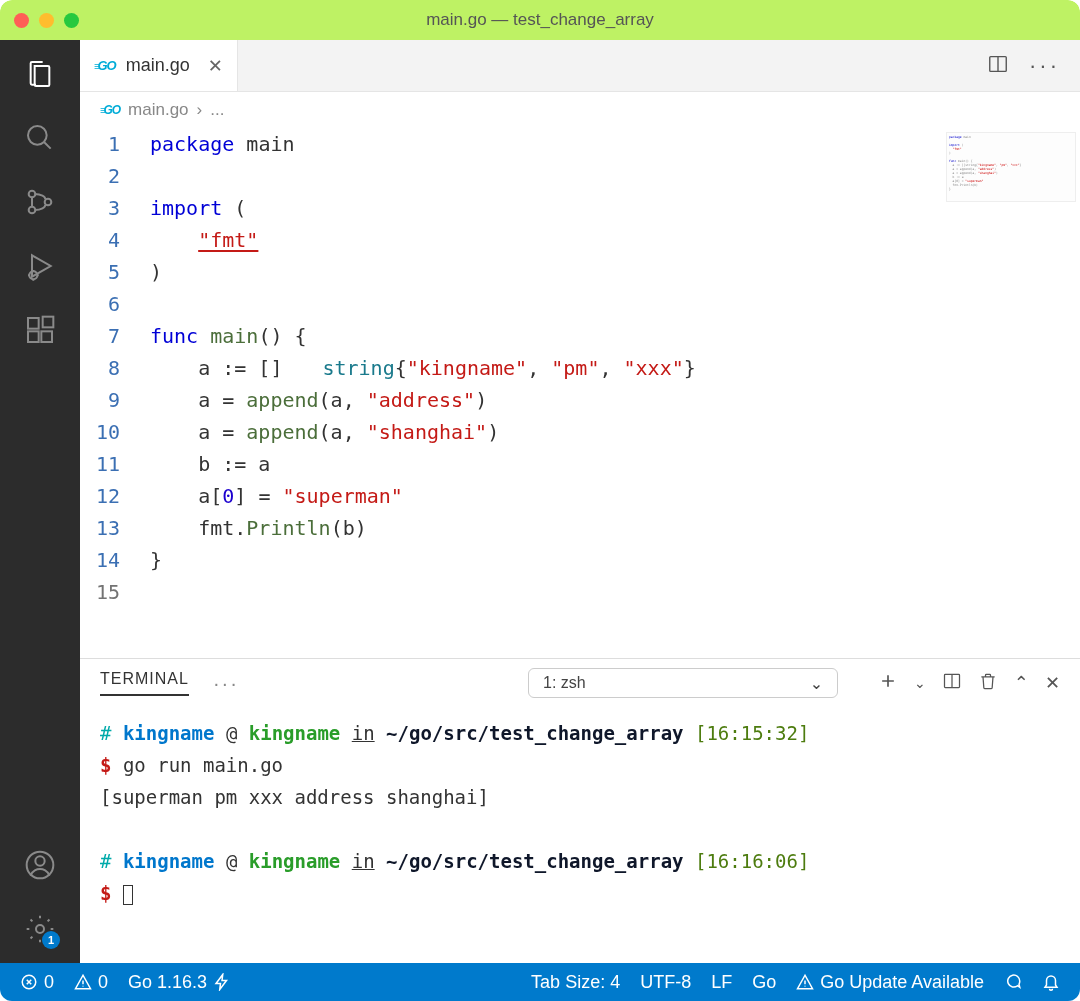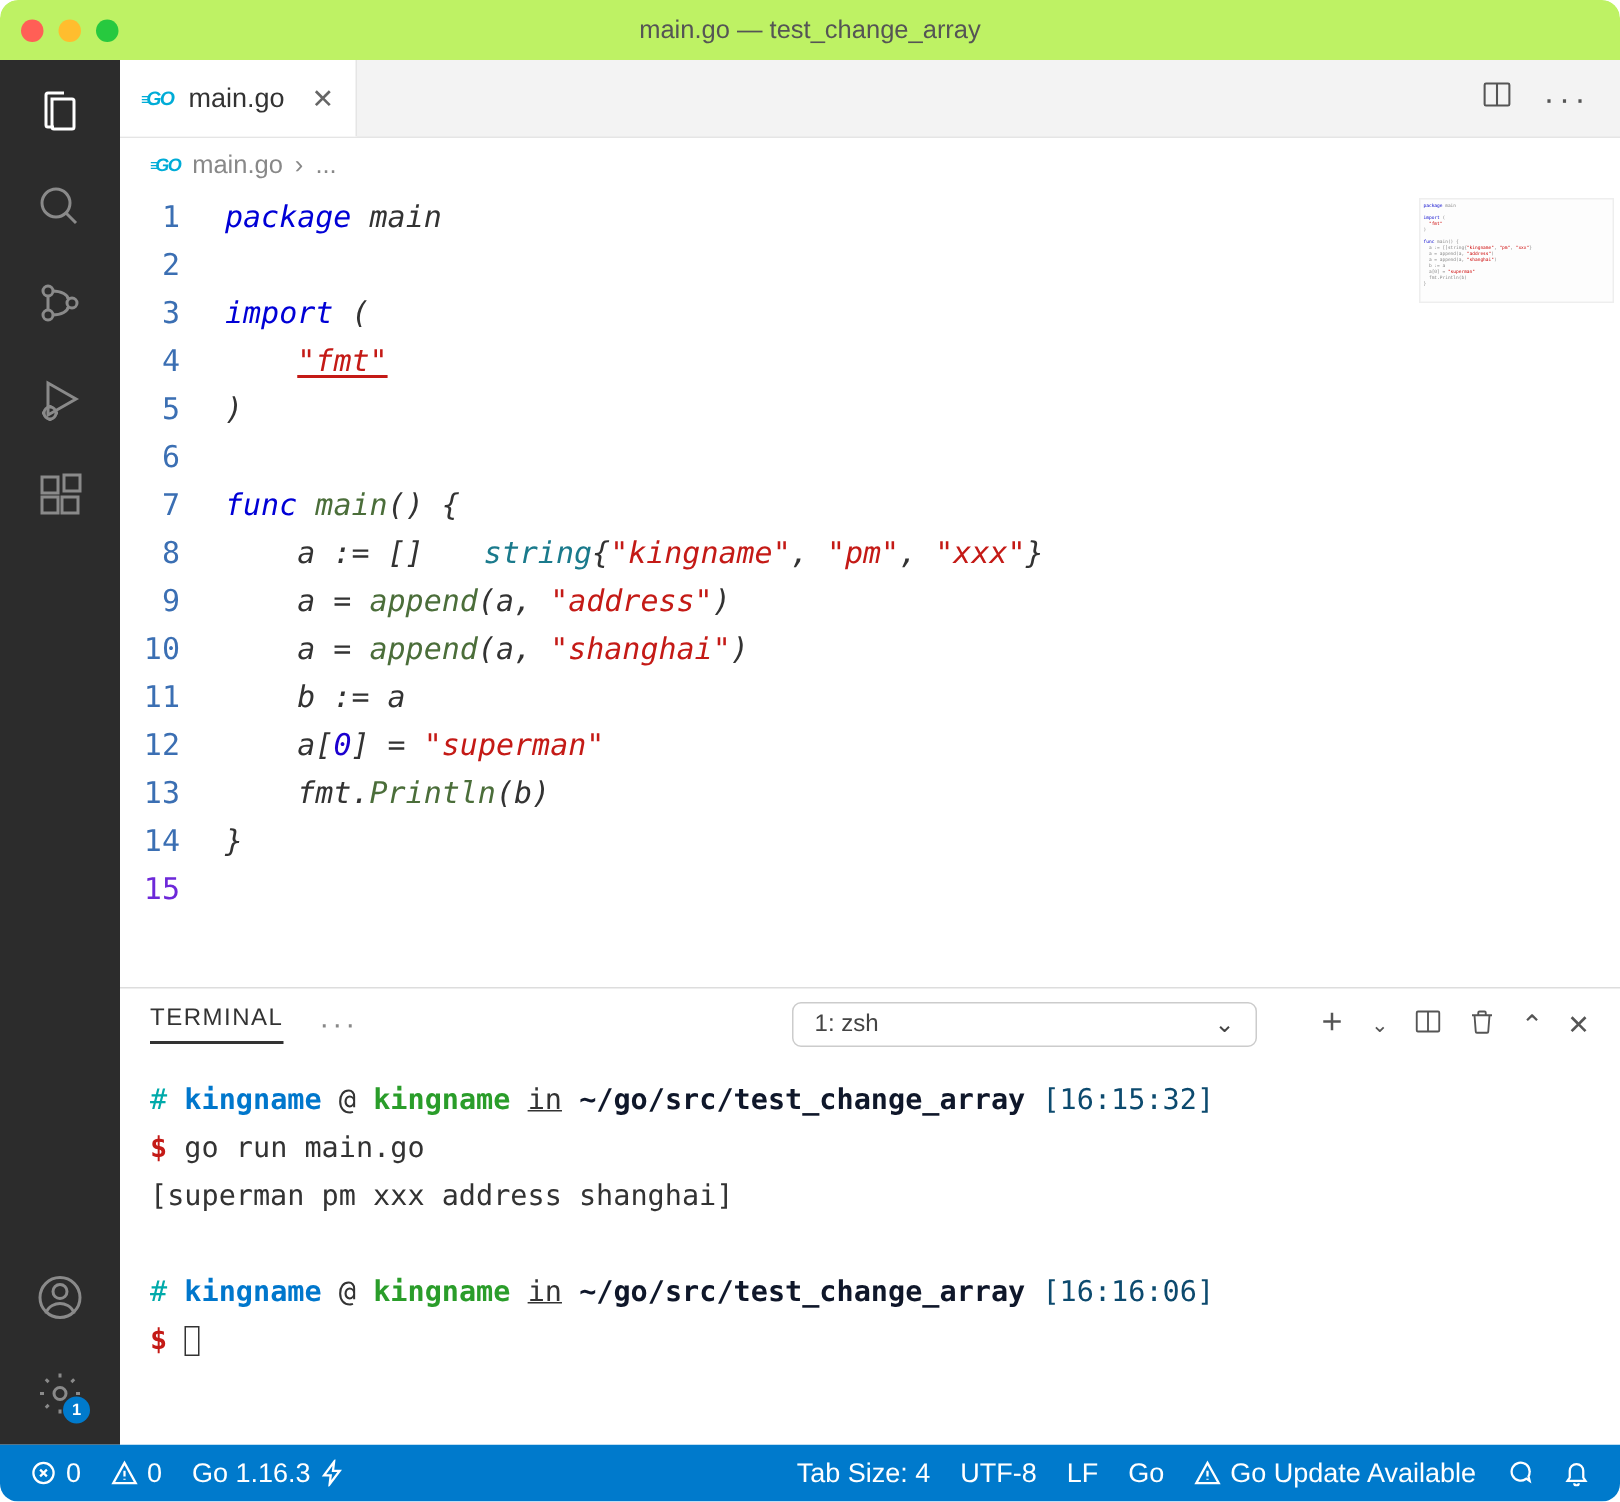--- a/index.html
+++ b/index.html
@@ -37,22 +37,22 @@
 .tabbar-actions svg { width: 22px; height: 22px; }
 
 
 .breadcrumb { height: 36px; display: flex; align-items: center; padding: 0 20px; gap: 8px; font-size: 17px; color: #888; }
 .breadcrumb .go-icon { font-size: 12px; }
 
 
 .editor { flex: 1; display: flex; font-family: "Menlo", "Consolas", monospace; font-size: 20px; line-height: 32px; position: relative; overflow: hidden; min-height: 0; }
 .gutter { width: 70px; text-align: right; padding-right: 30px; color: #3b6fb3; user-select: none; }
 .gutter .ln { height: 32px; }
-.gutter .ln.cur { color: #6d28d9; font-weight: 500; }
-.code { flex: 1; white-space: pre; color: #333; font-style: italic; }
+.gutter .ln.cur { color: #737373; font-weight: 500; }
+.code { flex: 1; white-space: pre; color: #333; }
 .code .line { height: 32px; }
 .tok-kw { color: #0000d6; }
 .tok-str { color: #c41a16; }
 .tok-fn { color: #4b6e3a; }
 .tok-type { color: #1a7a8c; margin-left: 40px; }
 .tok-num { color: #1c00cf; }
 .tok-pkg { color: #333; }
 .tok-under { text-decoration: underline; text-decoration-color: #c41a16; text-decoration-thickness: 2px; text-underline-offset: 3px; }
 .cursor-line { position: absolute; left: 0; right: 10px; top: 448px; height: 32px; border: 1px solid #eee; border-left: none; border-right: none; background: rgba(0,0,0,0.01); z-index: -1; }
 .minimap { position: absolute; top: 4px; right: 4px; width: 130px; height: 70px; background: #fdfdfd; border: 1px solid #eee; font-size: 3px; line-height: 4px; padding: 2px; color: #888; overflow: hidden; }
@@ -67,21 +67,21 @@
 .panel-select { margin-left: auto; display: flex; align-items: center; gap: 12px; border: 1px solid #ccc; border-radius: 6px; height: 30px; padding: 0 14px; font-size: 16px; color: #444; width: 310px; justify-content: space-between; }
 .panel-actions { display: flex; align-items: center; gap: 16px; margin-left: 16px; color: #555; }
 .panel-actions svg { width: 20px; height: 20px; }
 .terminal { flex: 1; padding: 10px 20px; font-family: "Menlo", "Consolas", monospace; font-size: 19px; line-height: 32px; white-space: pre; color: #333; overflow: auto; }
 .t-hash { color: #0aa; }
 .t-user { color: #0077cc; font-weight: bold; }
 .t-at { color: #333; }
 .t-host { color: #2a9d2a; font-weight: bold; }
 .t-in { color: #333; text-decoration: underline; }
 .t-path { color: #0f172a; font-weight: bold; }
-.t-time { color: #0c4a6e; }
+.t-time { color: #4d7c0f; }
 .t-prompt { color: #c41a16; font-weight: bold; }
 .t-cursor { display: inline-block; width: 10px; height: 20px; border: 1.5px solid #333; vertical-align: middle; }
 
 
 .statusbar { height: 38px; background: #007acc; color: #fff; display: flex; align-items: center; font-size: 18px; padding: 0 12px; gap: 4px; }
 .statusbar .sb-item { display: flex; align-items: center; gap: 6px; padding: 0 8px; height: 100%; cursor: pointer; }
 .statusbar svg { width: 18px; height: 18px; }
 .sb-spacer { flex: 1; }
 </style>
 </head>

